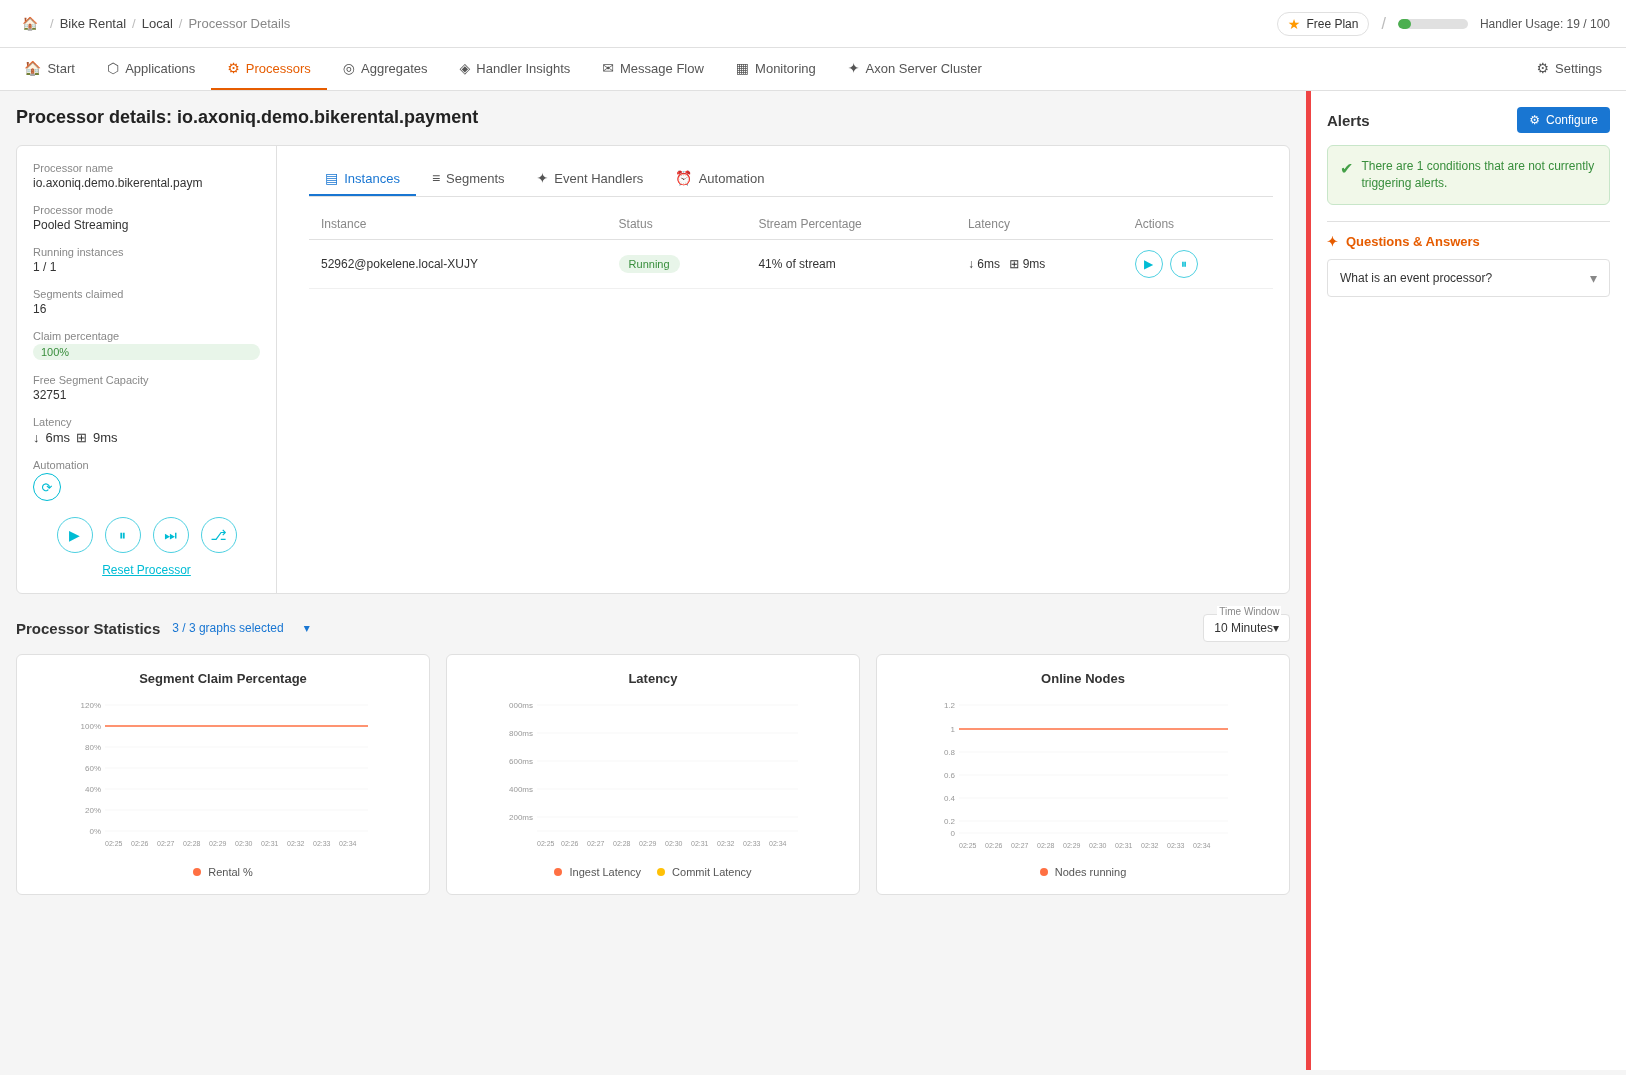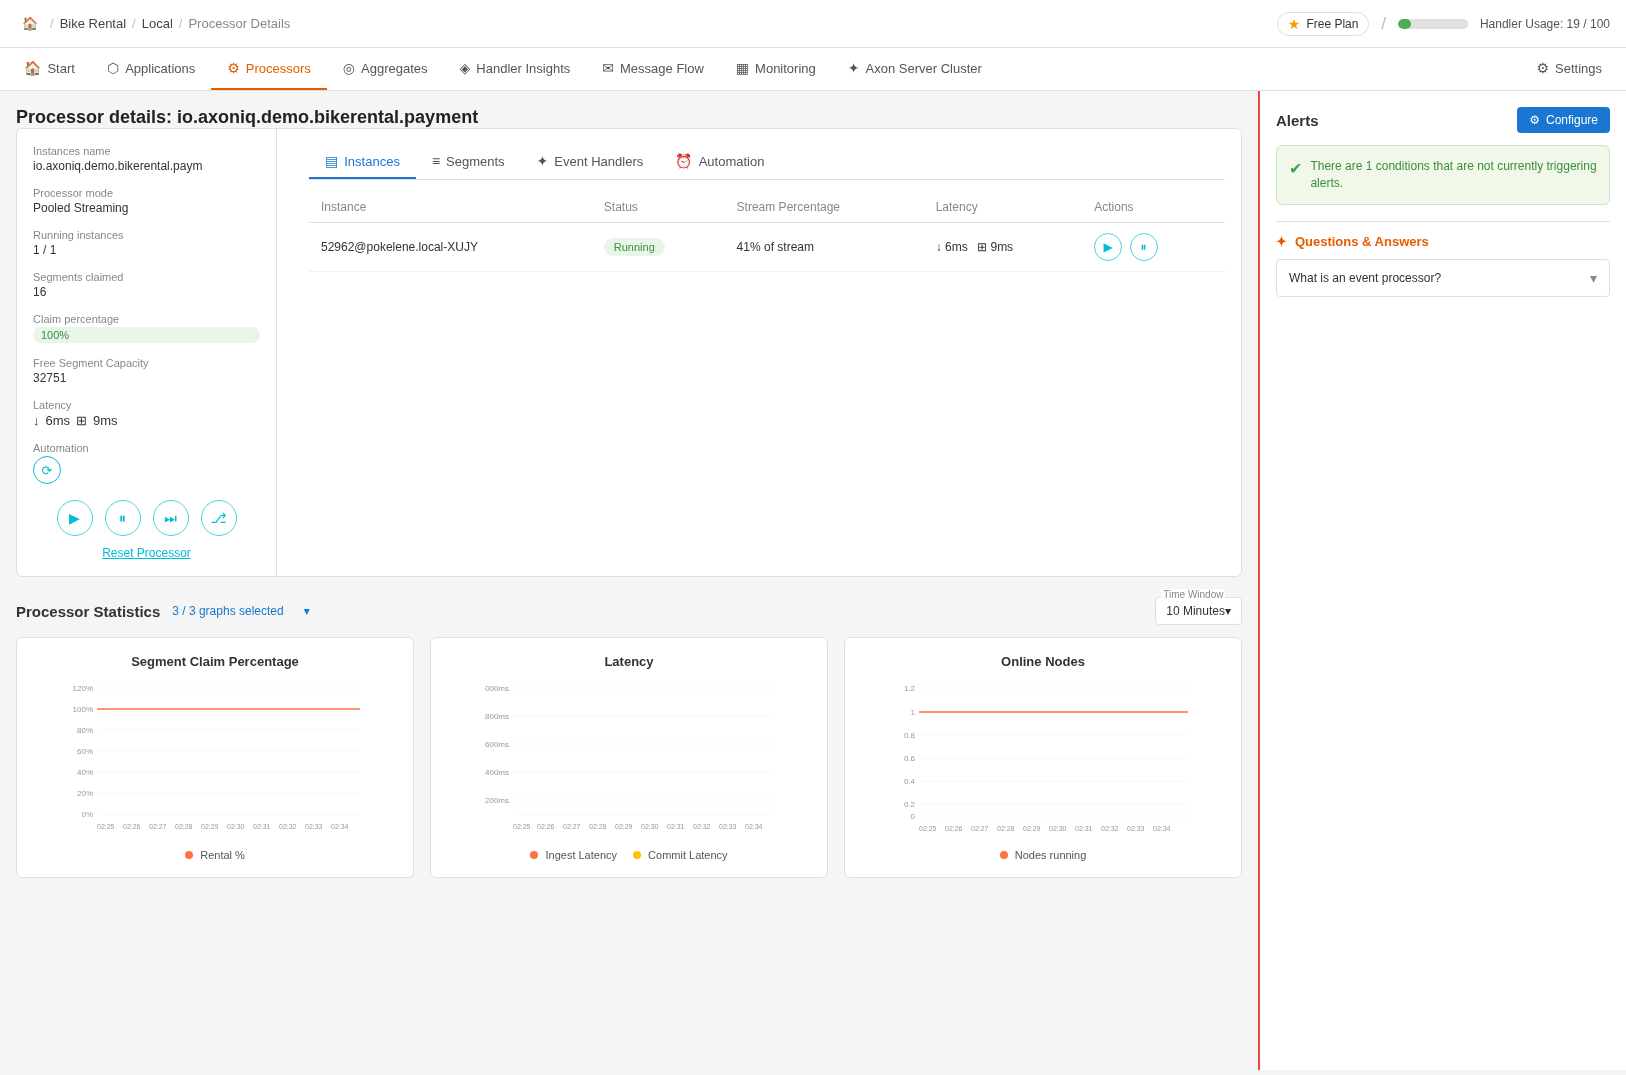--- a/index.html
+++ b/index.html
@@ -21,24 +21,24 @@
 
     
     .nav-tabs { display: flex; background: #fff; border-bottom: 1px solid #e0e0e0; padding: 0 8px; }
     .nav-tab { display: flex; align-items: center; gap: 6px; padding: 12px 16px; font-size: 13px; color: #555; cursor: pointer; border-bottom: 2px solid transparent; white-space: nowrap; }
     .nav-tab.active { color: #e65c00; border-bottom: 2px solid #e65c00; font-weight: 500; }
     .nav-tab-icon { font-size: 14px; }
 
     
     .main-layout { display: flex; height: calc(100vh - 96px); overflow: hidden; }
     .content-area { flex: 1; overflow-y: auto; padding: 16px; }
-    .right-panel { width: 368px; border-left: 2px solid #ef4444; background: #fff; overflow-y: auto; padding: 16px; flex-shrink: 0; }
-
-    
-    .page-title { font-size: 18px; font-weight: 600; color: #222; margin-bottom: 0; }
+    .right-panel { width: 320px; border-left: 5px solid #ef4444; background: #fff; overflow-y: auto; padding: 16px; flex-shrink: 0; }
+
+    
+    .page-title { font-size: 18px; font-weight: 600; color: #222; margin-bottom: 17px; }
 
     
     .processor-detail { display: flex; gap: 16px; background: #fff; border: 1px solid #e0e0e0; border-radius: 6px; padding: 0; margin-bottom: 20px; }
     .processor-info { width: 260px; border-right: 1px solid #e0e0e0; padding: 16px; flex-shrink: 0; }
     .info-row { display: flex; flex-direction: column; margin-bottom: 14px; }
     .info-label { font-size: 11px; color: #888; margin-bottom: 2px; }
     .info-value { font-size: 12px; color: #333; }
     .badge-green { background: #e8f5e9; color: #388e3c; border-radius: 10px; padding: 2px 8px; font-size: 11px; display: inline-block; }
     .latency-value { display: flex; align-items: center; gap: 6px; }
     .automation-icon-wrap { width: 28px; height: 28px; border: 1px solid #00bcd4; border-radius: 50%; display: flex; align-items: center; justify-content: center; color: #00bcd4; }
@@ -60,21 +60,21 @@
     .data-table th { text-align: left; padding: 8px 12px; color: #888; font-size: 12px; font-weight: 500; border-bottom: 1px solid #e0e0e0; }
     .data-table td { padding: 10px 12px; border-bottom: 1px solid #f0f0f0; font-size: 12px; }
     .status-running { background: #e8f5e9; color: #388e3c; border-radius: 10px; padding: 3px 10px; font-size: 11px; display: inline-block; }
     .row-action-btn { width: 28px; height: 28px; border-radius: 50%; border: 1.5px solid #4dd0e1; background: #fff; color: #00bcd4; display: inline-flex; align-items: center; justify-content: center; cursor: pointer; font-size: 12px; margin-right: 4px; }
 
     
     .statistics-header { display: flex; align-items: center; justify-content: space-between; margin-bottom: 12px; }
     .statistics-title { font-size: 15px; font-weight: 600; }
     .graphs-selected { color: #1976d2; font-size: 12px; cursor: pointer; display: flex; align-items: center; gap: 20px; }
     .time-window-select { display: flex; align-items: center; border: 1px solid #e0e0e0; border-radius: 4px; padding: 6px 10px; background: #fff; font-size: 12px; cursor: pointer; }
-    .time-window-label { font-size: 10px; color: #888; position: absolute; top: -8px; left: 6px; background: #fff; padding: 0 2px; }
+    .time-window-label { font-size: 10px; color: #888; position: absolute; top: -8px; left: 14px; background: #fff; padding: 0 2px; }
 
     
     .charts-grid { display: grid; grid-template-columns: repeat(3, 1fr); gap: 16px; }
     .chart-card { background: #fff; border: 1px solid #e0e0e0; border-radius: 6px; padding: 16px; }
     .chart-title { text-align: center; font-size: 13px; font-weight: 600; margin-bottom: 12px; }
     .chart-area { position: relative; height: 160px; }
     .chart-legend { display: flex; justify-content: center; gap: 16px; margin-top: 8px; font-size: 11px; color: #555; }
     .legend-dot { width: 8px; height: 8px; border-radius: 50%; display: inline-block; margin-right: 4px; }
 
     
@@ -162,21 +162,21 @@
 
 <div class="main-layout">
 
   <div class="content-area">
     <h1 class="page-title">Processor details: io.axoniq.demo.bikerental.payment</h1>
 
     <div class="processor-detail">
 
       <div class="processor-info">
         <div class="info-row">
-          <span class="info-label">Instances name</span>
+          <span class="info-label">Processor name</span>
           <span class="info-value">io.axoniq.demo.bikerental.paym</span>
         </div>
         <div class="info-row">
           <span class="info-label">Processor mode</span>
           <span class="info-value">Pooled Streaming</span>
         </div>
         <div class="info-row">
           <span class="info-label">Running instances</span>
           <span class="info-value">1 / 1</span>
         </div>

